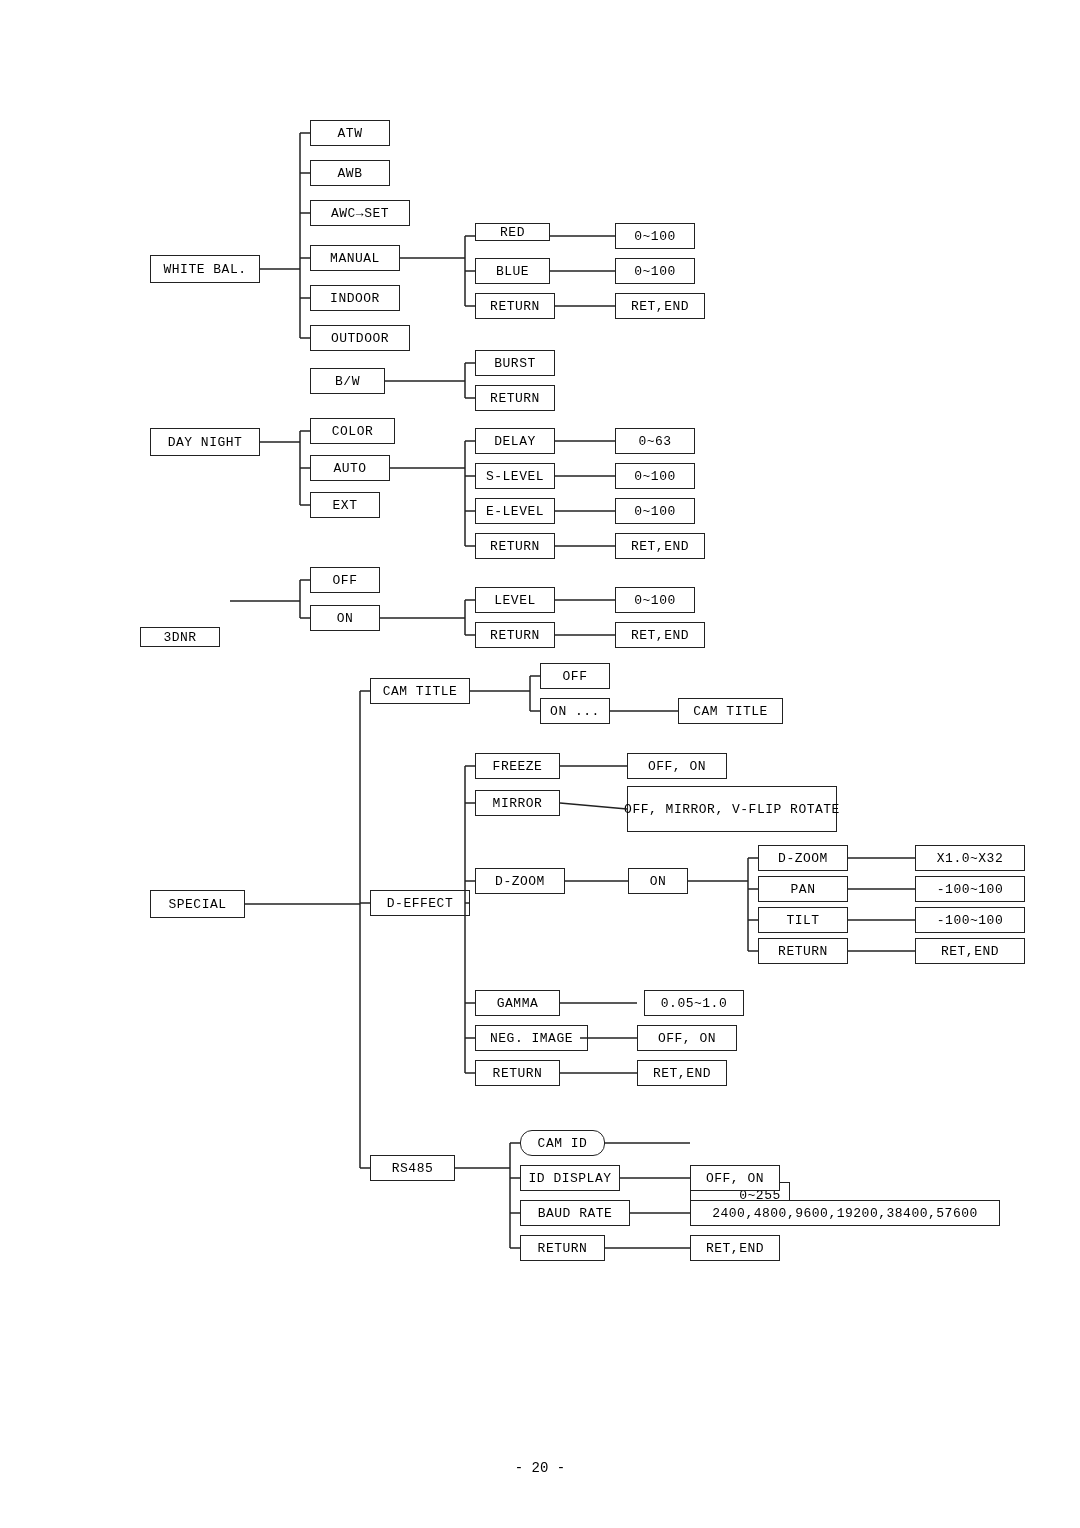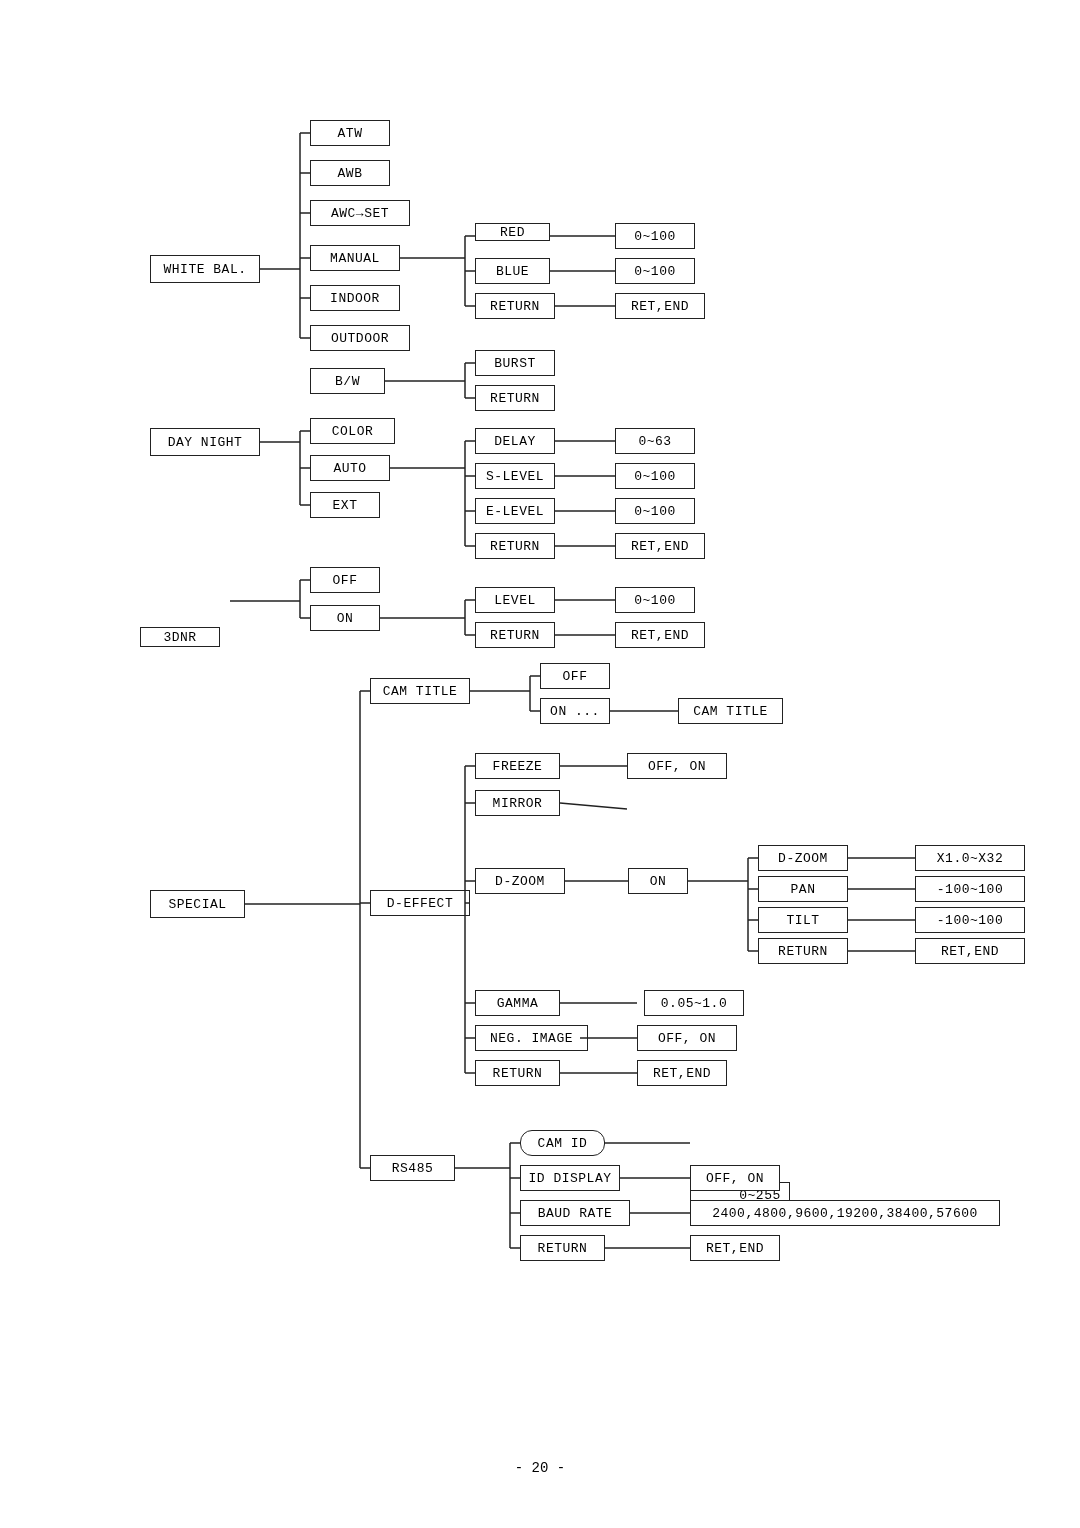--- a/index.html
+++ b/index.html
@@ -83,20 +83,21 @@
       <div class="box" style="left: 415px; top: 562px; width: 80px; height: 26px;">RETURN</div>
       <div class="box" style="left: 555px; top: 527px; width: 80px; height: 26px;">0~100</div>
       <div class="box" style="left: 555px; top: 562px; width: 90px; height: 26px;">RET,END</div>
       <div class="box" style="left: 310px; top: 618px; width: 100px; height: 26px;">CAM TITLE</div>
       <div class="box" style="left: 480px; top: 603px; width: 70px; height: 26px;">OFF</div>
       <div class="box" style="left: 480px; top: 638px; width: 70px; height: 26px;">ON ...</div>
       <div class="box" style="left: 618px; top: 638px; width: 105px; height: 26px;">CAM TITLE</div>
       <div class="box" style="left: 415px; top: 693px; width: 85px; height: 26px;">FREEZE</div>
       <div class="box" style="left: 415px; top: 730px; width: 85px; height: 26px;">MIRROR</div>
       <div class="box" style="left: 567px; top: 693px; width: 100px; height: 26px;">OFF, ON</div>
+      <div class="box" style="left: 567px; top: 726px; width: 210px; height: 46px;">OFF, MIRROR, V-FLIP ROTATE</div>
       <div class="box" style="left: 415px; top: 808px; width: 90px; height: 26px;">D-ZOOM</div>
       <div class="box" style="left: 568px; top: 808px; width: 60px; height: 26px;">ON</div>
       <div class="box" style="left: 698px; top: 785px; width: 90px; height: 26px;">D-ZOOM</div>
       <div class="box" style="left: 698px; top: 816px; width: 90px; height: 26px;">PAN</div>
       <div class="box" style="left: 698px; top: 847px; width: 90px; height: 26px;">TILT</div>
       <div class="box" style="left: 698px; top: 878px; width: 90px; height: 26px;">RETURN</div>
       <div class="box" style="left: 855px; top: 785px; width: 110px; height: 26px;">X1.0~X32</div>
       <div class="box" style="left: 855px; top: 816px; width: 110px; height: 26px;">-100~100</div>
       <div class="box" style="left: 855px; top: 847px; width: 110px; height: 26px;">-100~100</div>
       <div class="box" style="left: 855px; top: 878px; width: 110px; height: 26px;">RET,END</div>

